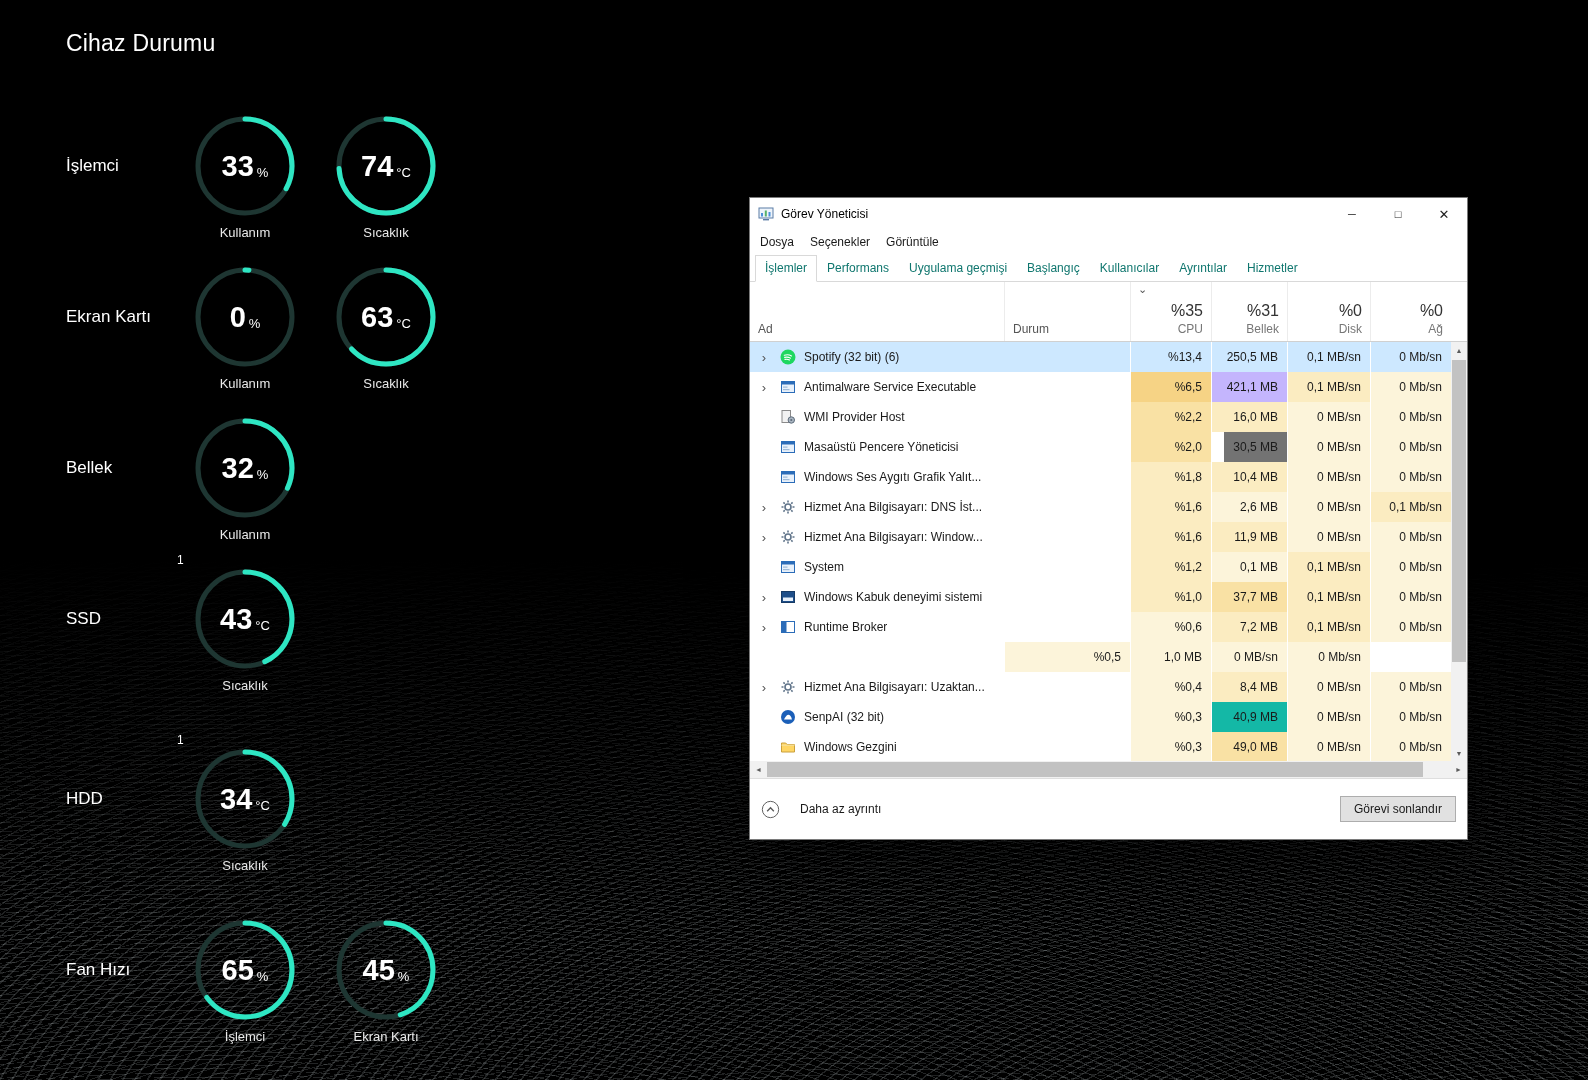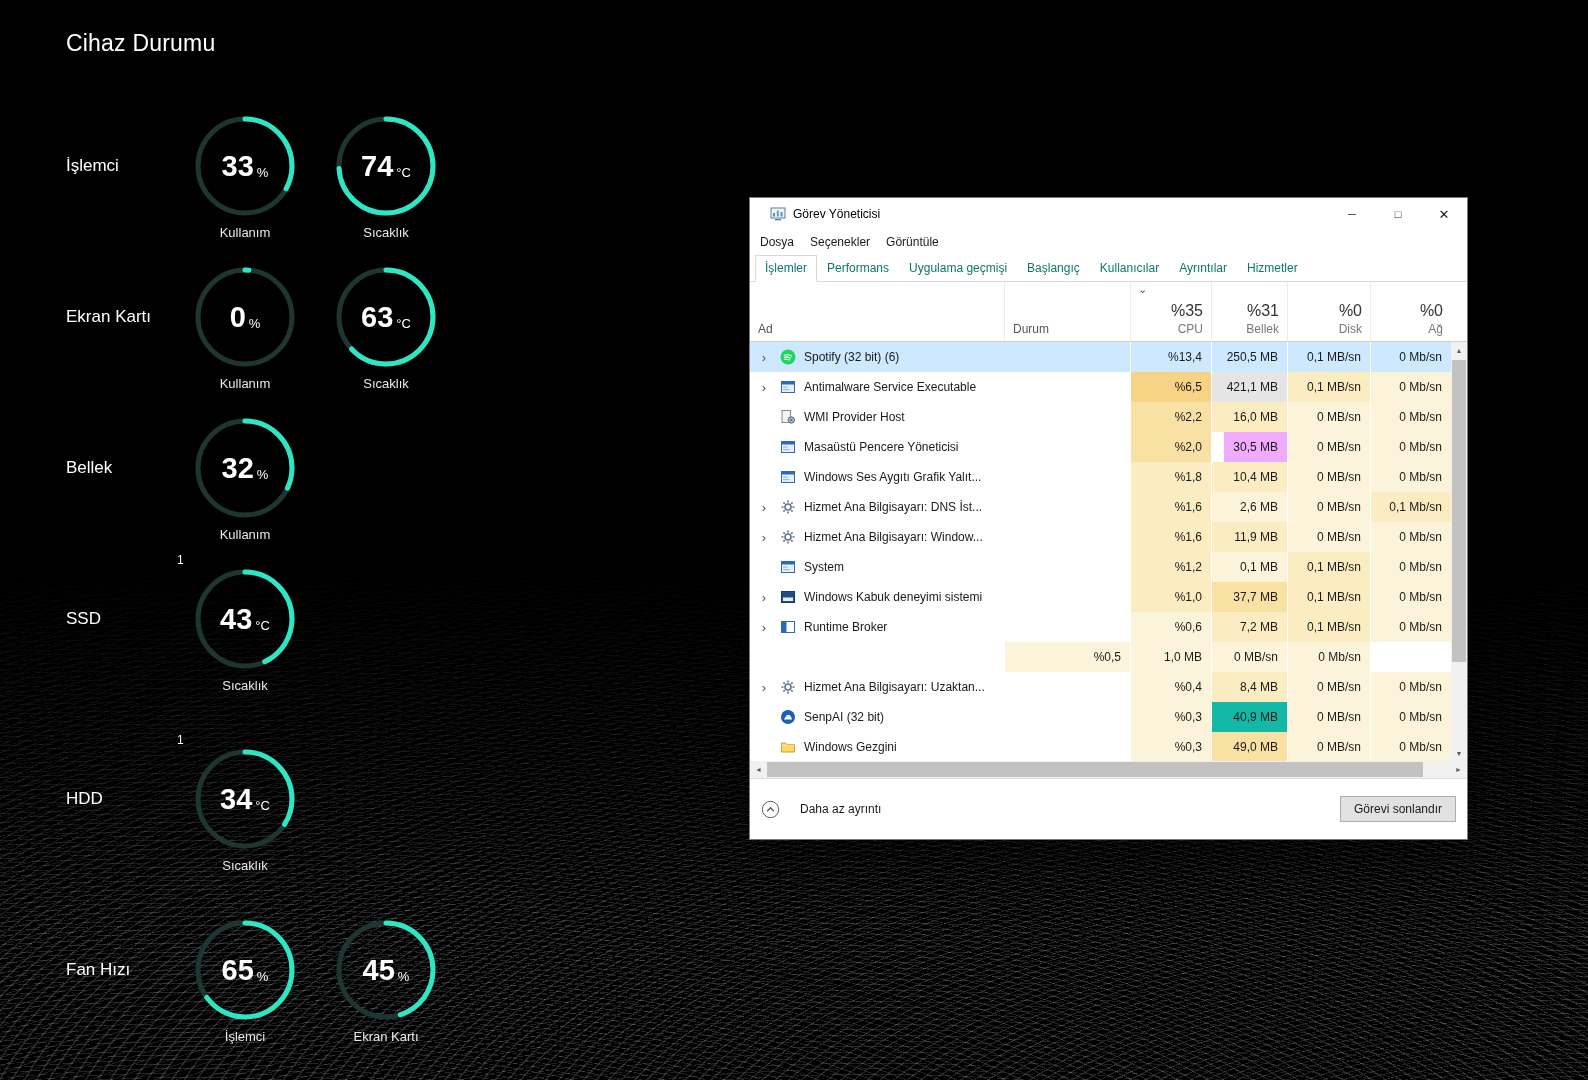--- a/index.html
+++ b/index.html
@@ -29,21 +29,21 @@
   .g-arc{fill:none;stroke-width:5;stroke-linecap:round;}
   .g-center{position:absolute;top:0;left:0;width:104px;height:104px;display:flex;align-items:center;justify-content:center;}
   .g-value{font-size:29px;font-weight:700;}
   .g-unit{font-size:13px;font-weight:400;margin-left:3px;margin-top:13px;}
   .g-caption{margin-top:7px;text-align:center;font-size:13px;color:#e9e9e9;}
   .g-footnote{position:absolute;top:-14px;left:-16px;font-size:12px;color:#fff;}
 
   
   .tm{position:absolute;left:749px;top:197px;width:719px;height:643px;background:#fff;border:1px solid #7a7a7a;
       box-shadow:0 12px 44px rgba(0,0,0,.55);display:flex;flex-direction:column;color:#1a1a1a;}
-  .tm-titlebar{flex:0 0 32px;display:flex;align-items:center;padding-left:20px;}
+  .tm-titlebar{flex:0 0 32px;display:flex;align-items:center;padding-left:8px;}
   .tm-appicon{width:16px;height:16px;margin-right:7px;display:inline-flex;}
   .tm-appicon svg{width:16px;height:16px;}
   .tm-title{font-size:12px;color:#000;}
   .tm-controls{margin-left:auto;display:flex;height:100%;}
   .tm-ctl{width:46px;height:100%;display:flex;align-items:center;justify-content:center;font-size:11px;color:#222;}
   .tm-ctl.close{font-size:13px;}
   .tm-menubar{flex:0 0 24px;display:flex;align-items:center;padding-left:2px;}
   .menu-item{font-size:12px;padding:0 8px;color:#1a1a1a;}
   .tm-tabs{flex:0 0 28px;display:flex;align-items:flex-end;padding-left:5px;border-bottom:1px solid #d9d9d9;}
   .tab{font-size:12px;padding:5px 9px 6px;color:#0f766e;border:1px solid transparent;margin-bottom:-1px;white-space:nowrap;}
@@ -307,21 +307,21 @@
                 <rect x="1.5" y="2.5" width="13" height="11" fill="#e8f1fb" stroke="#2b6cb8"></rect>
                 <rect x="1.5" y="2.5" width="13" height="3" fill="#2b6cb8"></rect>
                 <rect x="3" y="7.5" width="4.5" height="1.2" fill="#9db9d8"></rect>
                 <rect x="3" y="10" width="6.5" height="1.2" fill="#9db9d8"></rect>
               </svg>
             </span>
       <span class="p-name">Antimalware Service Executable</span>
     </div>
     <div class="status-cell"></div>
     <div class="heat-cell" style="background: rgb(246, 211, 133);">%6,5</div>
-    <div class="heat-cell" style="background: #e5e5e5;">421,1 MB</div>
+    <div class="heat-cell" style="background: #c4b5fd;">421,1 MB</div>
     <div class="heat-cell" style="background: rgb(251, 236, 193);">0,1 MB/sn</div>
     <div class="heat-cell" style="background: rgb(252, 244, 218);">0 Mb/sn</div>
   </div>
         <div class="grid proc-row">
     <div class="name-cell">
       <span class="expander"></span>
       <span class="p-icon">
               <svg viewBox="0 0 16 16">
                 <rect x="2" y="1.5" width="8.5" height="12" fill="#f2f2f2" stroke="#8a8a8a"></rect>
                 <circle cx="11.3" cy="11" r="3.2" fill="#aab6c2" stroke="#5d6b7a"></circle>
@@ -344,21 +344,21 @@
                 <rect x="1.5" y="2.5" width="13" height="11" fill="#e8f1fb" stroke="#2b6cb8"></rect>
                 <rect x="1.5" y="2.5" width="13" height="3" fill="#2b6cb8"></rect>
                 <rect x="3" y="7.5" width="4.5" height="1.2" fill="#9db9d8"></rect>
                 <rect x="3" y="10" width="6.5" height="1.2" fill="#9db9d8"></rect>
               </svg>
             </span>
       <span class="p-name">Masaüstü Pencere Yöneticisi</span>
     </div>
     <div class="status-cell"></div>
     <div class="heat-cell" style="background: rgb(249, 225, 164);">%2,0</div>
-    <div class="heat-cell" style="background: #f0abfc; margin-left: 12px;">30,5 MB</div>
+    <div class="heat-cell" style="background: #737373; margin-left: 12px;">30,5 MB</div>
     <div class="heat-cell" style="background: rgb(252, 244, 218);">0 MB/sn</div>
     <div class="heat-cell" style="background: rgb(252, 244, 218);">0 Mb/sn</div>
   </div>
         <div class="grid proc-row">
     <div class="name-cell">
       <span class="expander"></span>
       <span class="p-icon">
               <svg viewBox="0 0 16 16">
                 <rect x="1.5" y="2.5" width="13" height="11" fill="#e8f1fb" stroke="#2b6cb8"></rect>
                 <rect x="1.5" y="2.5" width="13" height="3" fill="#2b6cb8"></rect>

